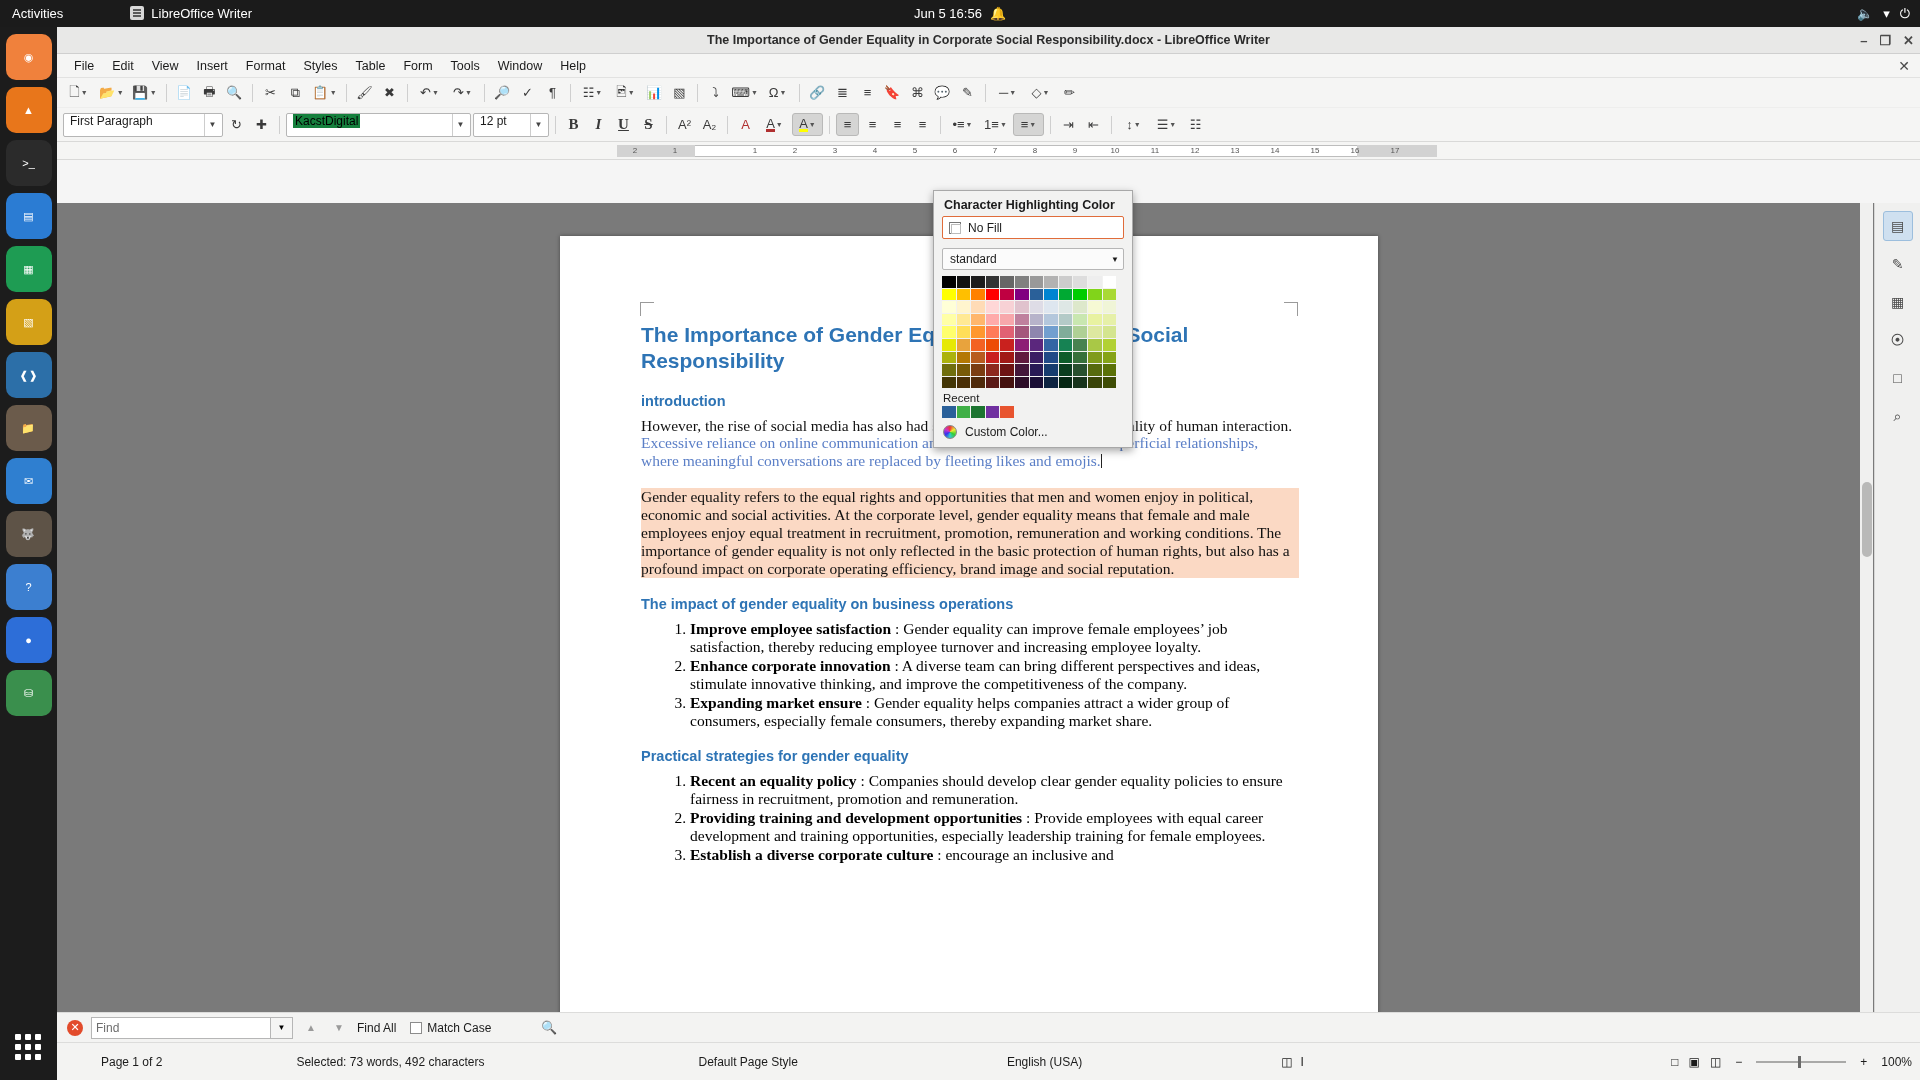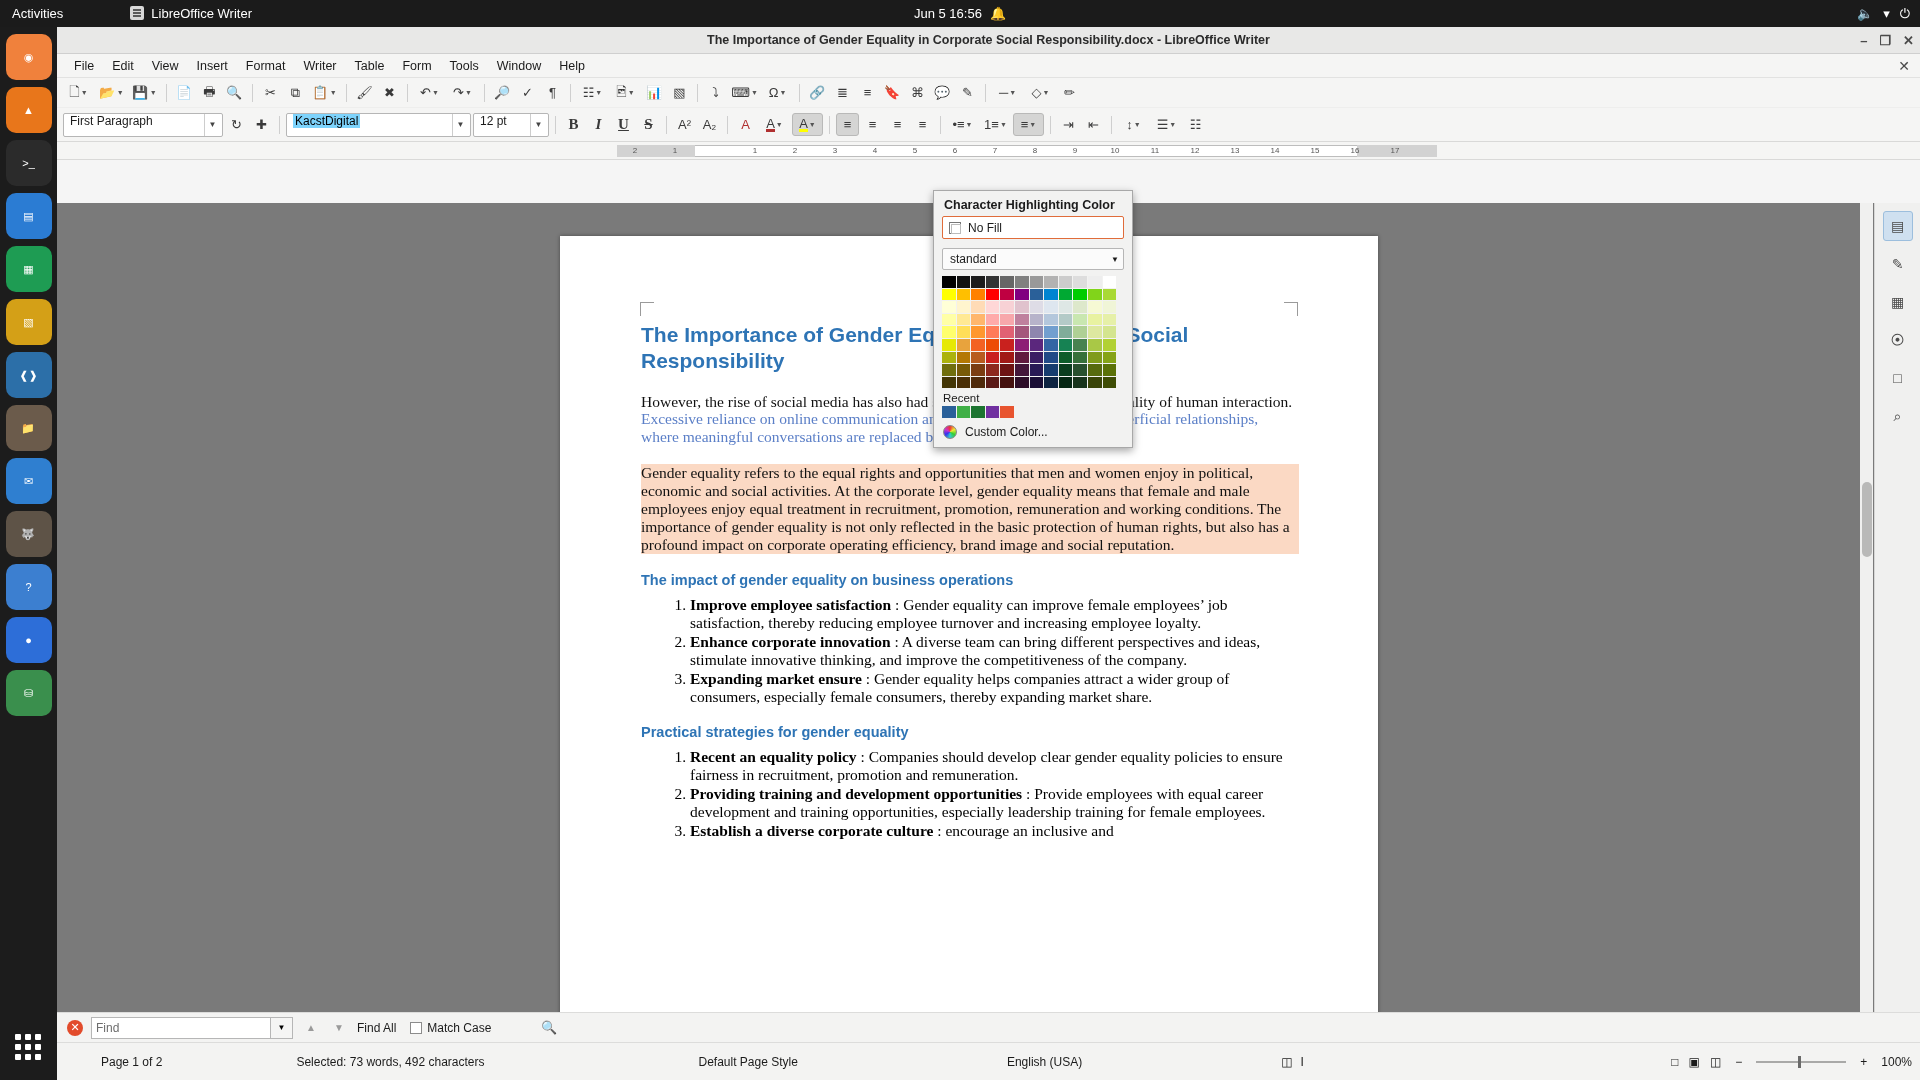--- a/index.html
+++ b/index.html
@@ -66,21 +66,21 @@
   .tb.wide { width:31px; }
   .caret { font-size:7px; margin-left:1px; color:#555; }
 
   .combo { height:24px; border:1px solid #b6b6b6; background:#fff; display:flex; align-items:flex-start;
     font-size:12px; color:#1b1b1b; padding:0 2px 0 6px; border-radius:2px;}
   .combo .cv { flex:1; overflow:hidden; white-space:nowrap; }
   .combo .cbtn { width:16px; text-align:center; font-size:8px; color:#444; border-left:1px solid #cdcdcd; height:100%; display:flex;align-items:center;justify-content:center;}
   #style-combo { width:160px; }
   #font-combo { width:185px; }
   #size-combo { width:76px; }
-  .fontsel { background:#7dd3fc; color:#000; padding:0 2px; }
+  .fontsel { background:#15803d; color:#000; padding:0 2px; }
 
   .fmt { font-weight:bold; }
   .tb.active { background:#d5d5d4; border:1px solid #b9b9b8; }
 
   
   #ruler { height:18px; background:#f5f5f4; position:relative; border-bottom:1px solid #d9d9d8;}
   #ruler .rbar { position:absolute; left:560px; top:3px; width:820px; height:12px;
      background:#ffffff; border:1px solid #bdbdbd; }
   #ruler .rmargin-l { position:absolute; left:560px; top:3px; width:78px; height:12px; background:#d2d2d2;}
   #ruler .rmargin-r { position:absolute; left:1300px; top:3px; width:80px; height:12px; background:#d2d2d2;}
@@ -225,21 +225,21 @@
       <span>✕</span>
     </span>
   </div>
 
   <div id="menubar">
     <span class="mi">File</span>
     <span class="mi">Edit</span>
     <span class="mi">View</span>
     <span class="mi">Insert</span>
     <span class="mi">Format</span>
-    <span class="mi">Writer</span>
+    <span class="mi">Styles</span>
     <span class="mi">Table</span>
     <span class="mi">Form</span>
     <span class="mi">Tools</span>
     <span class="mi">Window</span>
     <span class="mi">Help</span>
     <span class="close-doc">✕</span>
   </div>
 
   <div class="toolbar" id="toolbar1">
     <div class="tb wide">🗋<span class="caret">▼</span></div>
@@ -366,20 +366,21 @@
   </div>
 
   <div id="docarea">
     <div id="page">
       <div class="corner c-tl"></div>
       <div class="corner c-tr"></div>
 
       <div class="doc-pad">
         <h1 class="doc-title">The Importance of Gender Equality in Corporate Social Responsibility</h1>
 
+        <h2 class="doc-h2">introduction</h2>
         <p class="doc-p">
           <span>However, the rise of social media has also had some negative effects on the quality of human interaction. </span><span class="blue-run">Excessive reliance on online communication and interaction often leads to superficial relationships, where meaningful conversations are replaced by fleeting likes and emojis.</span><span class="cursor-bar"></span>
         </p>
 
         <p class="doc-p hl-para">Gender equality refers to the equal rights and opportunities that men and women enjoy in political, economic and social activities. At the corporate level, gender equality means that female and male employees enjoy equal treatment in recruitment, promotion, remuneration and working conditions. The importance of gender equality is not only reflected in the basic protection of human rights, but also has a profound impact on corporate operating efficiency, brand image and social reputation.</p>
 
         <h2 class="doc-h2">The impact of gender equality on business operations</h2>
         <ol class="doc-list">
           <li><b>Improve employee satisfaction</b><span> : Gender equality can improve female employees’ job satisfaction, thereby reducing employee turnover and increasing employee loyalty.</span></li>
           <li><b>Enhance corporate innovation</b><span> : A diverse team can bring different perspectives and ideas, stimulate innovative thinking, and improve the competitiveness of the company.</span></li>

